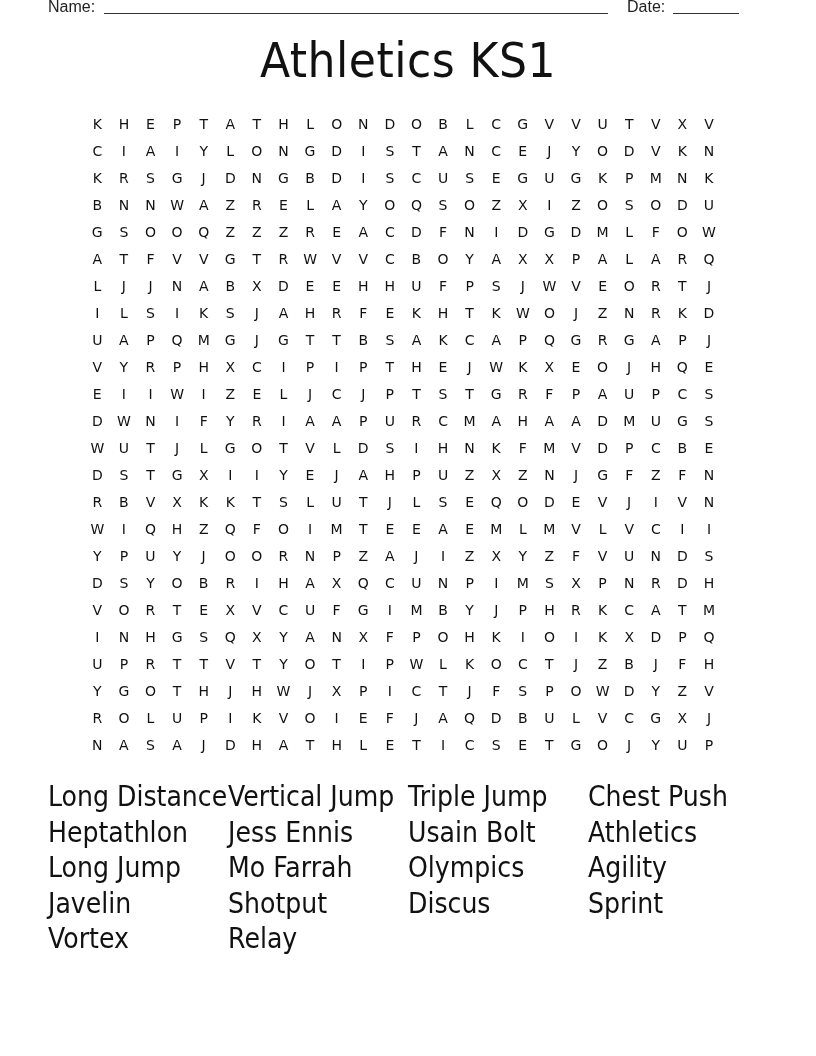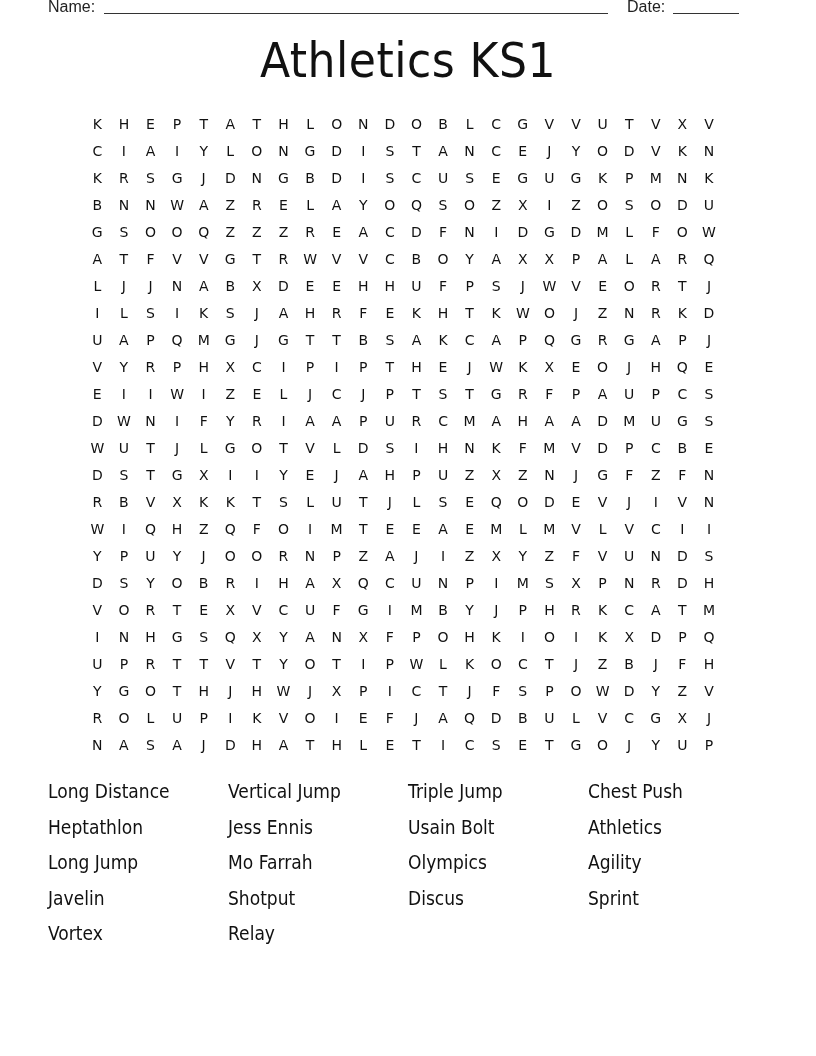--- a/index.html
+++ b/index.html
@@ -19,21 +19,21 @@
   }
   .grid {
     position:absolute; top:114px; left:84px;
     display:grid; grid-template-columns:repeat(24, 26.6px); grid-auto-rows:27px;
     font-family:"DejaVu Sans", sans-serif; font-size:14px; color:#111;
   }
   .grid .cell { text-align:center; line-height:20px; cursor:pointer; }
   .words {
     position:absolute; top:780px; left:48px;
     display:grid; grid-template-columns:180px 180px 180px 180px; grid-auto-rows:35.5px;
-    font-family:"DejaVu Sans", sans-serif; font-size:19px; color:#111;
+    font-family:"DejaVu Sans", sans-serif; font-size:28px; color:#111;
   }
   .words .word { white-space:nowrap; transform:scaleX(0.9); transform-origin:left; }
 </style>
 </head>
 <body>
 
 <div class="header">
   <span class="name-label">Name:</span>
   <span class="name-line"></span>
   <span class="date-label">Date:</span>

